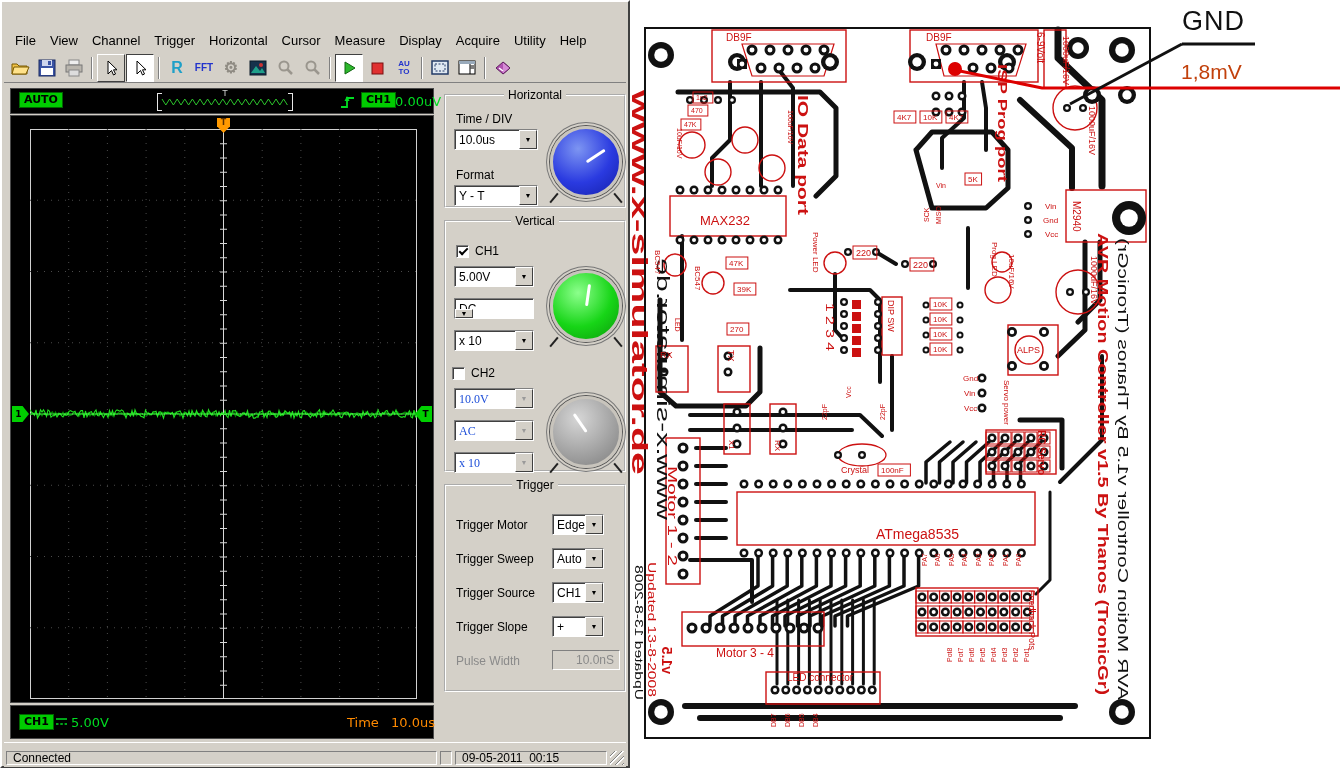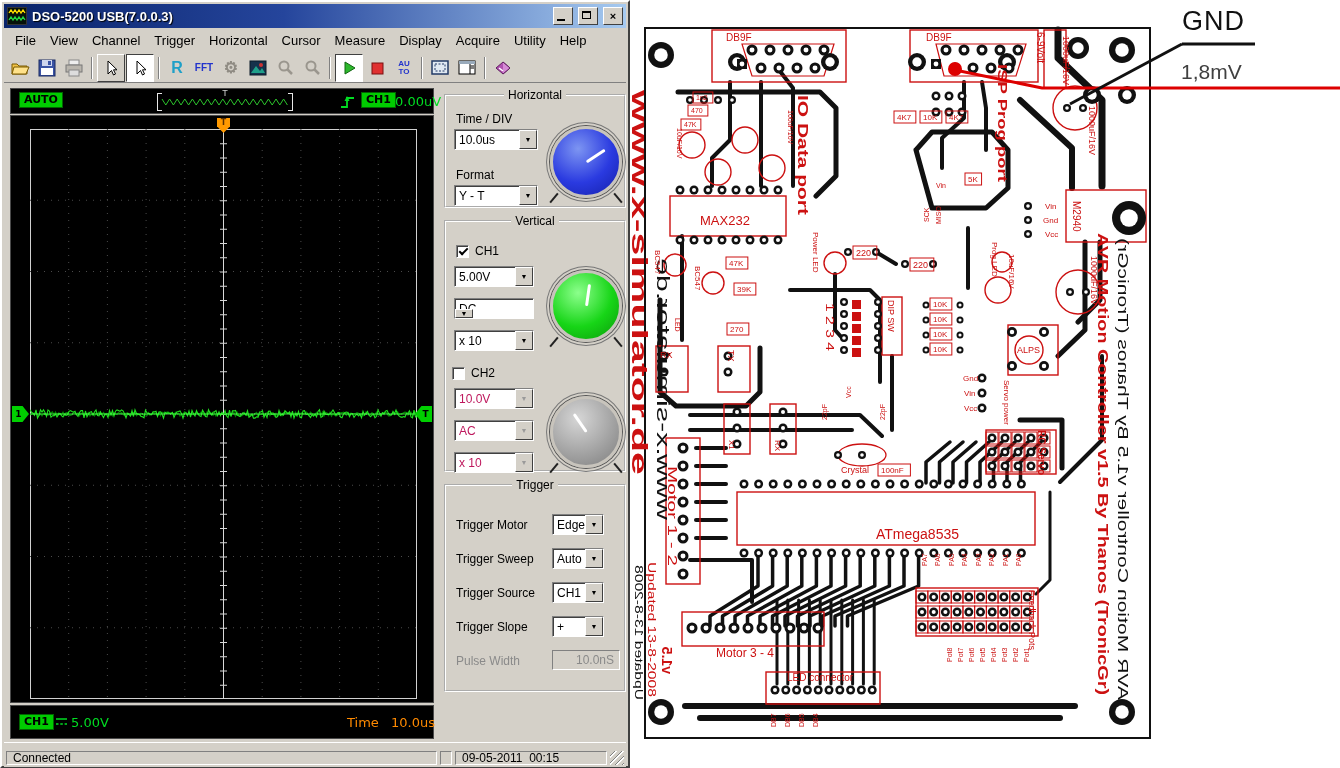--- a/index.html
+++ b/index.html
@@ -69,21 +69,21 @@
   .fs-horizontal{top:86px;height:120px;}
   .fs-vertical{top:212px;height:258px;}
   .fs-trigger{top:476px;height:214px;}
   .flabel{position:absolute;font-size:12px;color:#000;}
   .flabel.dim{color:#8a8a8a;}
   .sel{position:absolute;width:84px;height:21px;background:#fff;border:1px solid;border-color:#808080 #fff #fff #808080;
        box-shadow:inset 1px 1px 0 #404040;display:flex;box-sizing:border-box;}
   .sel .val{flex:1;font-size:12px;padding:3px 0 0 4px;white-space:nowrap;overflow:hidden;}
   .sel .sbtn{width:16px;background:#d4d0c8;border:1px solid;border-color:#fff #404040 #404040 #fff;
        display:flex;align-items:center;justify-content:center;font-size:7px;color:#000;}
-  .sel.dis .val{color:#be185d;}
+  .sel.dis .val{color:#1d4ed8;font-family:Liberation Serif, serif;}
   .sel.dis .sbtn{color:#9a9a9a;}
   .sel.narrow{width:52px;}
   .chkrow{position:absolute;display:flex;align-items:center;gap:6px;font-size:12px;}
   .chk{width:13px;height:13px;background:#fff;border:1px solid;border-color:#808080 #fff #fff #808080;
        box-shadow:inset 1px 1px 0 #404040;position:relative;box-sizing:border-box;}
   .chk.checked::after{content:'';position:absolute;left:2px;top:2px;width:7px;height:3px;
        border-left:2px solid #000;border-bottom:2px solid #000;transform:rotate(-45deg);}
   .knob{position:absolute;width:66px;height:66px;border-radius:50%;border:3px solid #c8c4bc;
        box-shadow:0 0 0 1px #555,0 0 0 3px #d4d0c8,0 0 0 4px #777;box-sizing:content-box;}
   .knob::before{content:'';position:absolute;bottom:-9px;left:0;width:2px;height:12px;background:#222;transform:rotate(40deg);}
@@ -103,41 +103,27 @@
   .sb-conn{flex:1;}
   .sb-gap{width:10px;border:1px solid;border-color:#808080 #fff #fff #808080;}
   .sb-date{width:152px;white-space:pre;}
   .grip{width:14px;background:
     repeating-linear-gradient(135deg,transparent 0 3px,#808080 3px 4px,#fff 4px 5px);}
 
   
   .pcb-wrap{position:absolute;left:630px;top:0;width:710px;height:768px;background:#fff;}
   .pcb-svg{position:absolute;left:0;top:0;}
   .gnd-label{position:absolute;left:1182px;top:6px;font-size:27px;color:#111;letter-spacing:1px;}
-  .mv-label{position:absolute;left:1181px;top:60px;font-size:21px;color:#404040;}
+  .mv-label{position:absolute;left:1181px;top:60px;font-size:21px;color:#c2410c;}
 </style>
 </head>
 <body>
 
 <div class="app">
 
-  <div class="titlebar">
-    <svg class="title-icon" viewBox="0 0 18 16">
-      <polyline points="1,5 3,2 5,5 7,2 9,5 11,2 13,5 15,2 17,5" fill="none" stroke="#ffe000" stroke-width="1.3"></polyline>
-      <polyline points="1,12 3,9 5,12 7,9 9,12 11,9 13,12 15,9 17,12" fill="none" stroke="#22dd44" stroke-width="1.3"></polyline>
-    </svg>
-    <span class="title-text">DSO-5200 USB(7.0.0.3)</span>
-    <span class="win-btn">
-        <span class="glyph-min"></span>
-      </span>
-    <span class="win-btn">
-        <span class="glyph-max"></span>
-      </span>
-    <span class="win-btn">×</span>
-  </div>
 
   <div class="menubar">
     <span class="menu-item">File</span>
     <span class="menu-item">View</span>
     <span class="menu-item">Channel</span>
     <span class="menu-item">Trigger</span>
     <span class="menu-item">Horizontal</span>
     <span class="menu-item">Cursor</span>
     <span class="menu-item">Measure</span>
     <span class="menu-item">Display</span>

